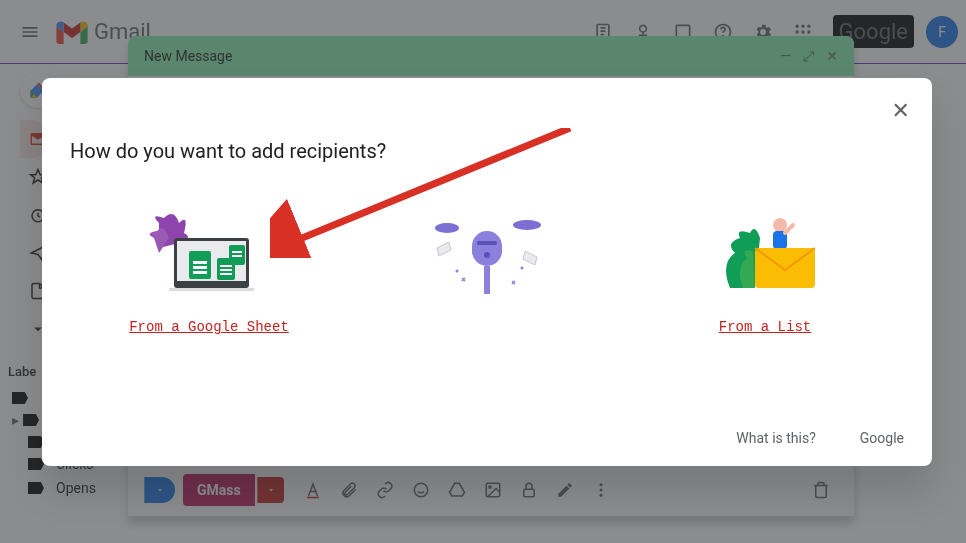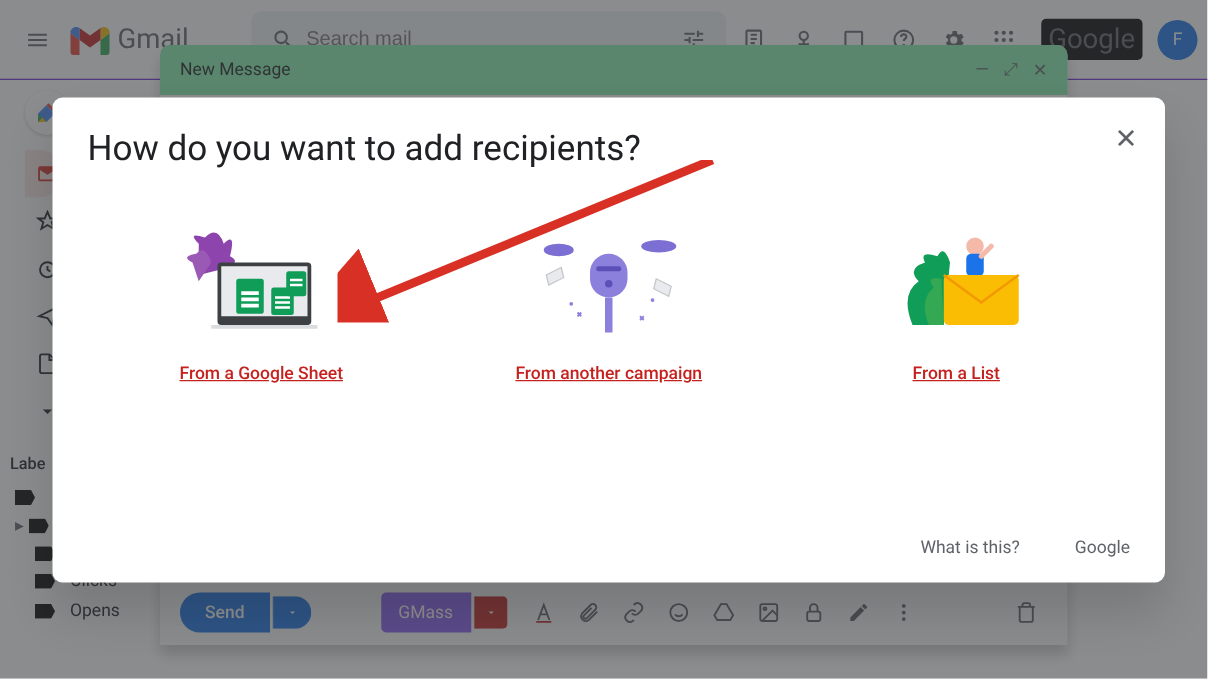--- a/index.html
+++ b/index.html
@@ -32,34 +32,34 @@
 .labels-area { position: absolute; top: 324px; left: 0; width: 140px; }
 .sub { padding-left: 28px; }
 
 
 .compose-win { position: absolute; left: 128px; top: 36px; width: 726px; height: 480px; background: #fff; border-radius: 8px 8px 0 0; box-shadow: 0 8px 10px rgba(0,0,0,0.2); z-index: 5; }
 .compose-hdr { background: #86efac; height: 40px; border-radius: 8px 8px 0 0; display: flex; align-items: center; padding: 0 16px; font-size: 14px; color: #202124; }
 .compose-hdr .ctrls { margin-left: auto; display: flex; gap: 12px; color: #5f6368; }
 .compose-toolbar { position: absolute; bottom: 0; left: 0; right: 0; height: 52px; display: flex; align-items: center; padding: 0 16px; gap: 2px; }
 .send-btn { background: #1a73e8; color: #fff; border-radius: 18px 0 0 18px; padding: 8px 20px; font-size: 14px; font-weight: 500; cursor: pointer; }
 .send-more { background: #1a73e8; color: #fff; border-radius: 0 18px 18px 0; padding: 8px 10px; cursor: pointer; margin-right: 6px; border-left: 1px solid rgba(255,255,255,0.3); }
-.gmass-btn { background: #8b5cf6; color: #fff; border-radius: 4px 0 0 4px; padding: 8px 14px; font-size: 14px; font-weight: 400; cursor: pointer; margin-left: 48px; }
+.gmass-btn { background: #be185d; color: #fff; border-radius: 4px 0 0 4px; padding: 8px 14px; font-size: 14px; font-weight: 700; cursor: pointer; }
 .gmass-more { background: #c5221f; color: #fff; border-radius: 0 4px 4px 0; padding: 8px 8px; cursor: pointer; margin-right: 10px; border-left: 1px solid rgba(255,255,255,0.3); }
 .tb-icon { color: #5f6368; padding: 6px 8px; cursor: pointer; }
 .trash { margin-left: auto; color: #5f6368; padding: 8px; cursor: pointer; }
 
 
 .overlay { position: absolute; inset: 0; background: rgba(60,64,67,0.6); z-index: 10; }
 .modal { position: absolute; left: 42px; top: 78px; width: 890px; height: 388px; background: #fff; border-radius: 8px; box-shadow: 0 24px 38px rgba(0,0,0,0.14); z-index: 20; padding: 24px 28px; }
-.modal-title { font-size: 28px; color: #202124; font-weight: 400; }
+.modal-title { font-size: 20px; color: #202124; font-weight: 400; margin-top: 37px; }
 .close-x { position: absolute; top: 20px; right: 22px; color: #5f6368; cursor: pointer; font-size: 22px; }
 .options { display: flex; justify-content: space-around; margin-top: 40px; }
 .option { display: flex; flex-direction: column; align-items: center; cursor: pointer; width: 240px; }
 .illus { width: 160px; height: 100px; display: flex; align-items: center; justify-content: center; margin-bottom: 16px; }
-.option-label { color: #c5221f; font-size: 14px; font-weight: 500; text-decoration: underline; }
+.option-label { color: #c5221f; font-size: 14px; font-weight: 500; text-decoration: underline; font-family: Liberation Mono, monospace; }
 .modal-footer { position: absolute; bottom: 20px; right: 28px; display: flex; gap: 44px; }
 .modal-footer span { color: #5f6368; font-size: 14px; cursor: pointer; }
 
 
 .arrow { position: absolute; z-index: 30; left: 270px; top: 128px; pointer-events: none; }
 
 svg { display: block; }
 </style>
 </head>
 <body>
@@ -72,33 +72,20 @@
   </div>
   <div class="logo">
     <svg class="logo-m" viewBox="0 0 52 40">
         <path fill="#EA4335" d="M4 40h8V20L0 11v25a4 4 0 004 4z"></path>
         <path fill="#34A853" d="M40 40h8a4 4 0 004-4V11l-12 9z"></path>
         <path fill="#FBBC04" d="M40 4v16l12-9V8a8 8 0 00-12-4z"></path>
         <path fill="#C5221F" d="M12 20V4l14 10L40 4v16L26 30z"></path>
         <path fill="#4285F4" d="M0 8v3l12 9V4A8 8 0 000 8z"></path>
       </svg>
     <span class="logo-text">Gmail</span>
-  </div>
-  <div class="search-bar">
-    <span class="si">
-      <svg width="20" height="20" viewBox="0 0 24 24" fill="currentColor">
-          <path d="M15.5 14h-.8l-.3-.3a6.5 6.5 0 10-.7.7l.3.3v.8l5 5 1.5-1.5-5-5zm-6 0a4.5 4.5 0 110-9 4.5 4.5 0 010 9z"></path>
-        </svg>
-    </span>
-    <input type="text" placeholder="Search mail" style="">
-    <span class="tune">
-      <svg width="20" height="20" viewBox="0 0 24 24" fill="currentColor">
-          <path d="M3 17v2h6v-2H3zM3 5v2h10V5H3zm10 16v-2h8v-2h-8v-2h-2v6h2zM7 9v2H3v2h4v2h2V9H7zm14 4v-2H11v2h10zm-6-4h2V7h4V5h-4V3h-2v6z"></path>
-        </svg>
-    </span>
   </div>
   <div class="header-icons">
     <span class="hi">
         <svg width="20" height="20" viewBox="0 0 24 24" fill="none" stroke="currentColor" stroke-width="2">
           <rect x="5" y="3" width="14" height="18" rx="1"></rect>
           <path d="M9 7h6M9 11h6M9 15h4"></path>
         </svg>
       </span>
     <span class="hi">
         <svg width="20" height="20" viewBox="0 0 24 24" fill="none" stroke="currentColor" stroke-width="2">
@@ -214,21 +201,20 @@
 <div class="compose-win">
   <div class="compose-hdr">
     <span>New Message</span>
     <div class="ctrls">
       <span>—</span>
       <span>⤢</span>
       <span>✕</span>
     </div>
   </div>
   <div class="compose-toolbar">
-    <div class="send-btn">Send</div>
     <div class="send-more">
         <svg width="10" height="10" viewBox="0 0 24 24" fill="currentColor">
           <path d="M7 10l5 5 5-5z"></path>
         </svg>
       </div>
     <div class="gmass-btn">GMass</div>
     <div class="gmass-more">
         <svg width="10" height="10" viewBox="0 0 24 24" fill="currentColor">
           <path d="M7 10l5 5 5-5z"></path>
         </svg>
@@ -332,21 +318,20 @@
           <rect x="65" y="28" width="30" height="35" rx="15" fill="#8b80db"></rect>
           <rect x="70" y="38" width="20" height="4" rx="2" fill="#5b4fb8"></rect>
           <circle cx="80" cy="52" r="3" fill="#5b4fb8"></circle>
           <rect x="77" y="63" width="6" height="28" fill="#8b80db"></rect>
           <circle cx="50" cy="68" r="1.5" fill="#8b80db"></circle>
             <circle cx="115" cy="65" r="1.5" fill="#8b80db"></circle>
           <path d="M55 75 l3 3 m0 -3 l-3 3" stroke="#8b80db" stroke-width="1.5"></path>
           <path d="M105 78 l3 3 m0 -3 l-3 3" stroke="#8b80db" stroke-width="1.5"></path>
         </svg>
       </div>
-      <span class="option-label">From another campaign</span>
     </div>
     <div class="option">
       <div class="illus">
         <svg width="160" height="100" viewBox="0 0 160 100">
           <path d="M45 85 Q35 60 50 50 Q40 40 55 35 Q50 25 65 30 Q70 20 75 35 L70 85 Z" fill="#0f9d58"></path>
           <path d="M58 85 Q50 65 62 55 Q55 45 68 48 L70 85 Z" fill="#34a853"></path>
           <circle cx="95" cy="22" r="7" fill="#f4b9a8"></circle>
           <rect x="88" y="28" width="14" height="18" rx="4" fill="#1a73e8"></rect>
           <path d="M100 30 l8 -8" stroke="#f4b9a8" stroke-width="4" stroke-linecap="round"></path>
           <rect x="70" y="45" width="60" height="40" rx="4" fill="#fbbc04"></rect>

